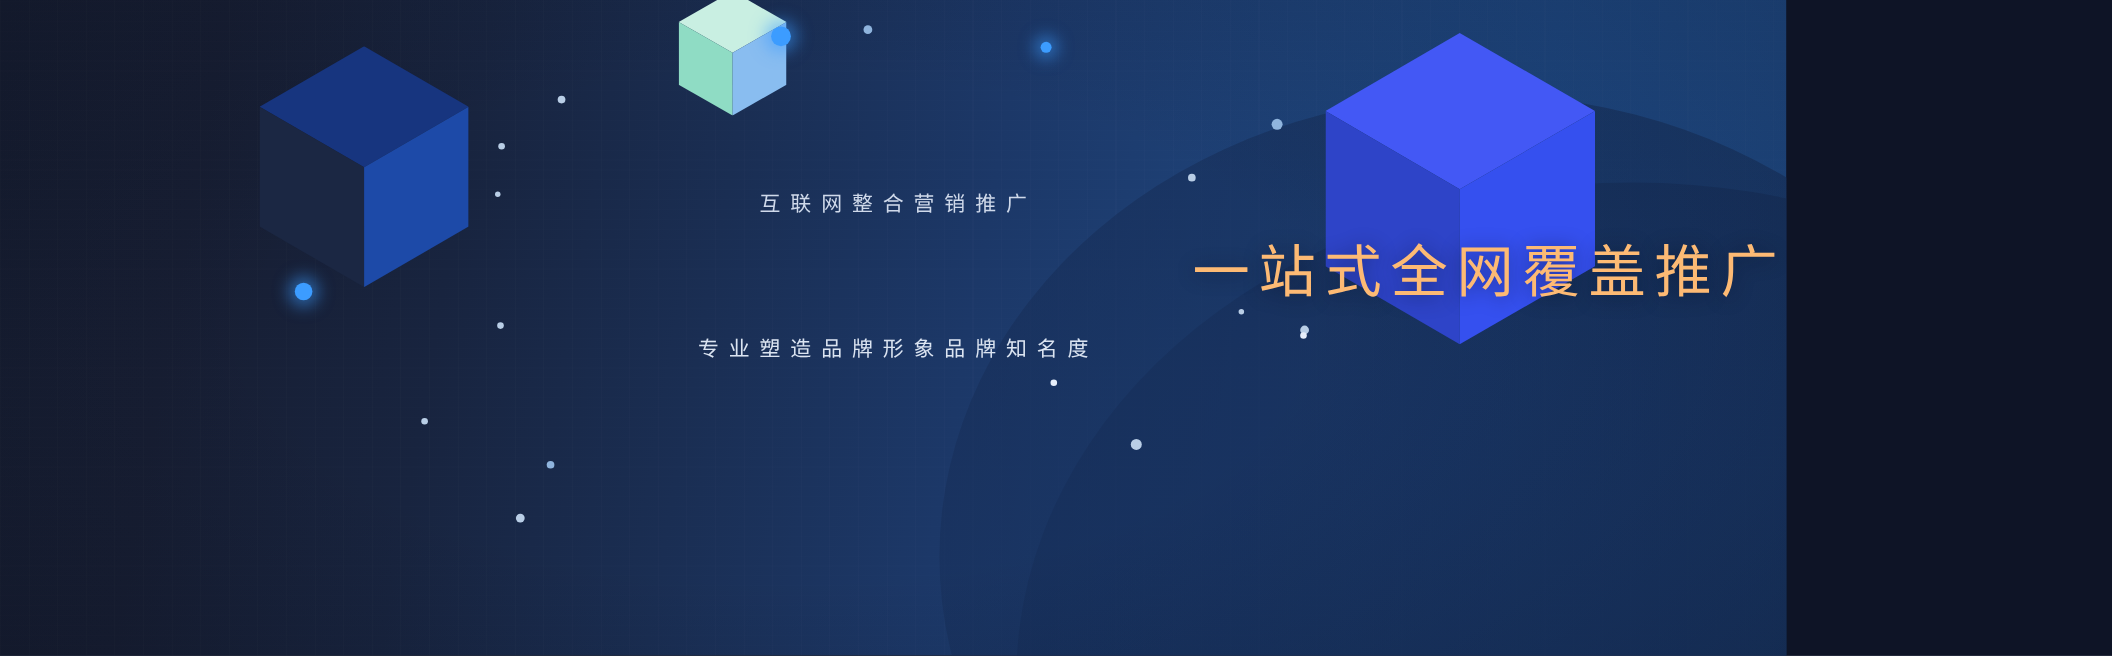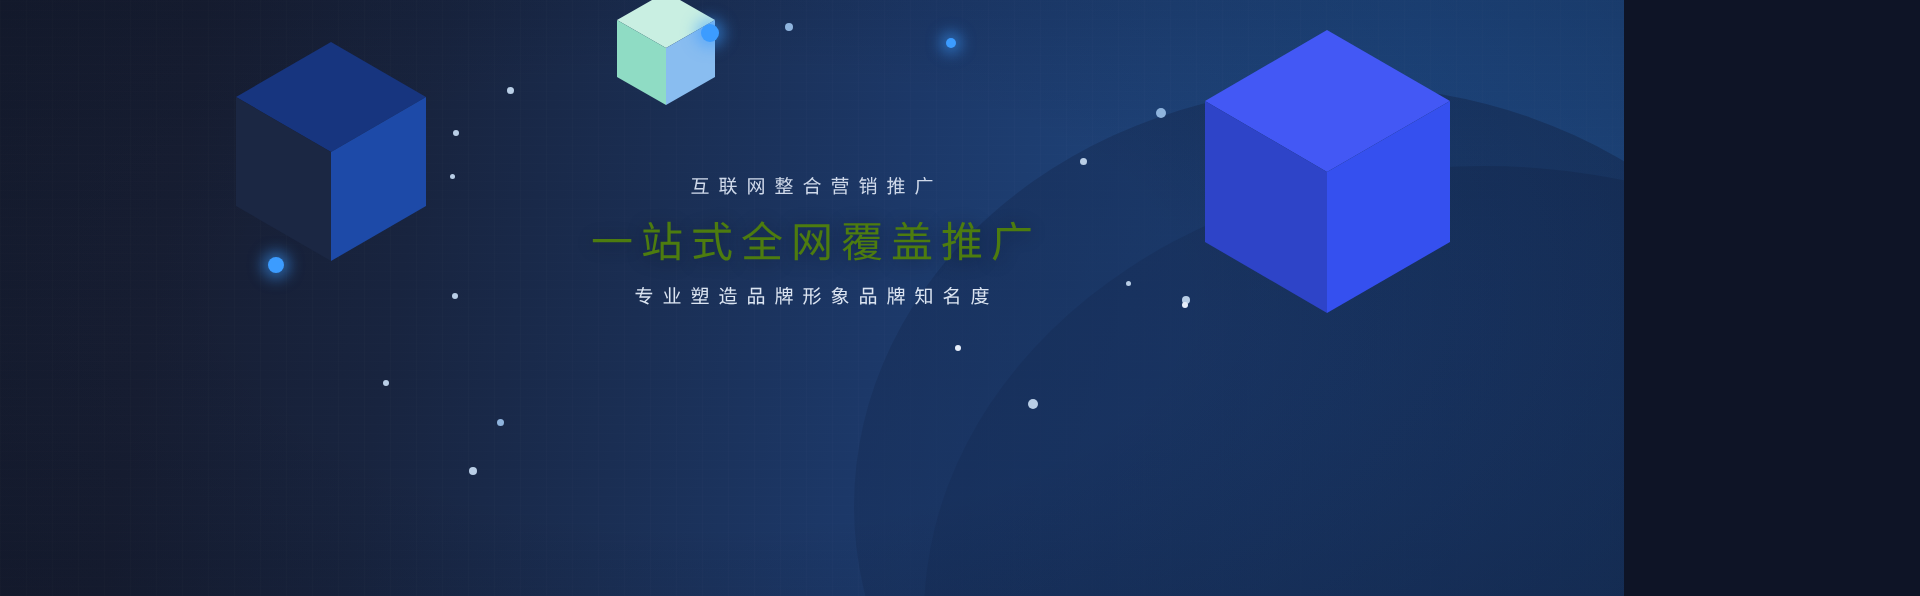--- a/index.html
+++ b/index.html
@@ -99,30 +99,31 @@
   .eyebrow {
     font-size:19px;
     letter-spacing:9px;
     color:#cfd9ea;
     text-indent:9px;
     font-weight:400;
     line-height:1.2;
   }
   .headline {
     margin-top:20px;
-    font-size:42px;
+    font-size:52px;
     letter-spacing:8px;
     text-indent:8px;
-    color:#4d7c0f;
+    color:#fdba74;
     font-weight:400;
     line-height:1.12;
     text-shadow:0 2px 18px rgba(6,14,32,.45);
+    text-align:right;
   }
   .tagline {
-    margin-top:20px;
+    margin-top:31px;
     font-size:19px;
     letter-spacing:9px;
     text-indent:9px;
     color:#dbe4f1;
     font-weight:400;
     line-height:1.2;
   }
 </style>
 </head>
 <body>

